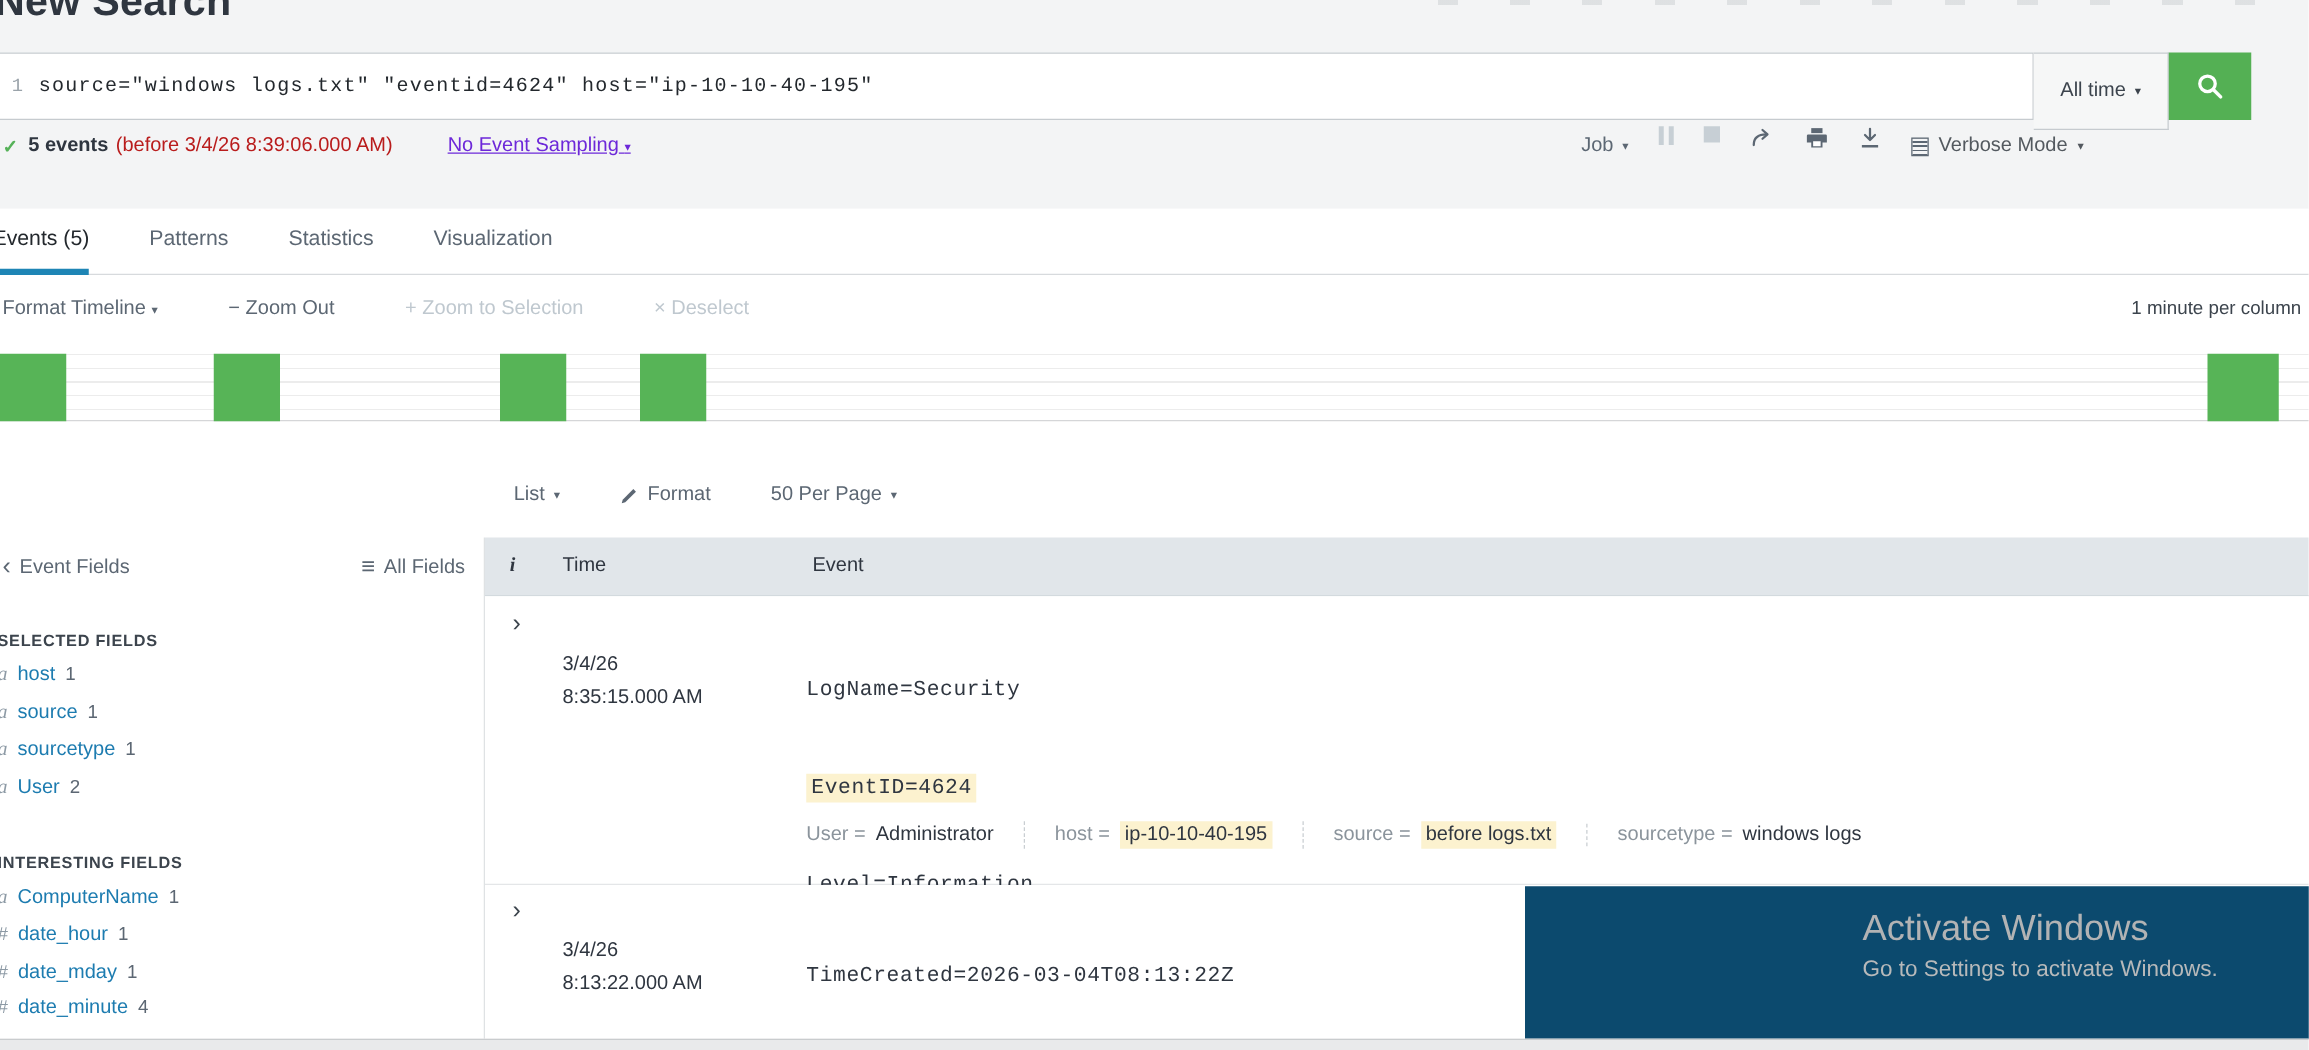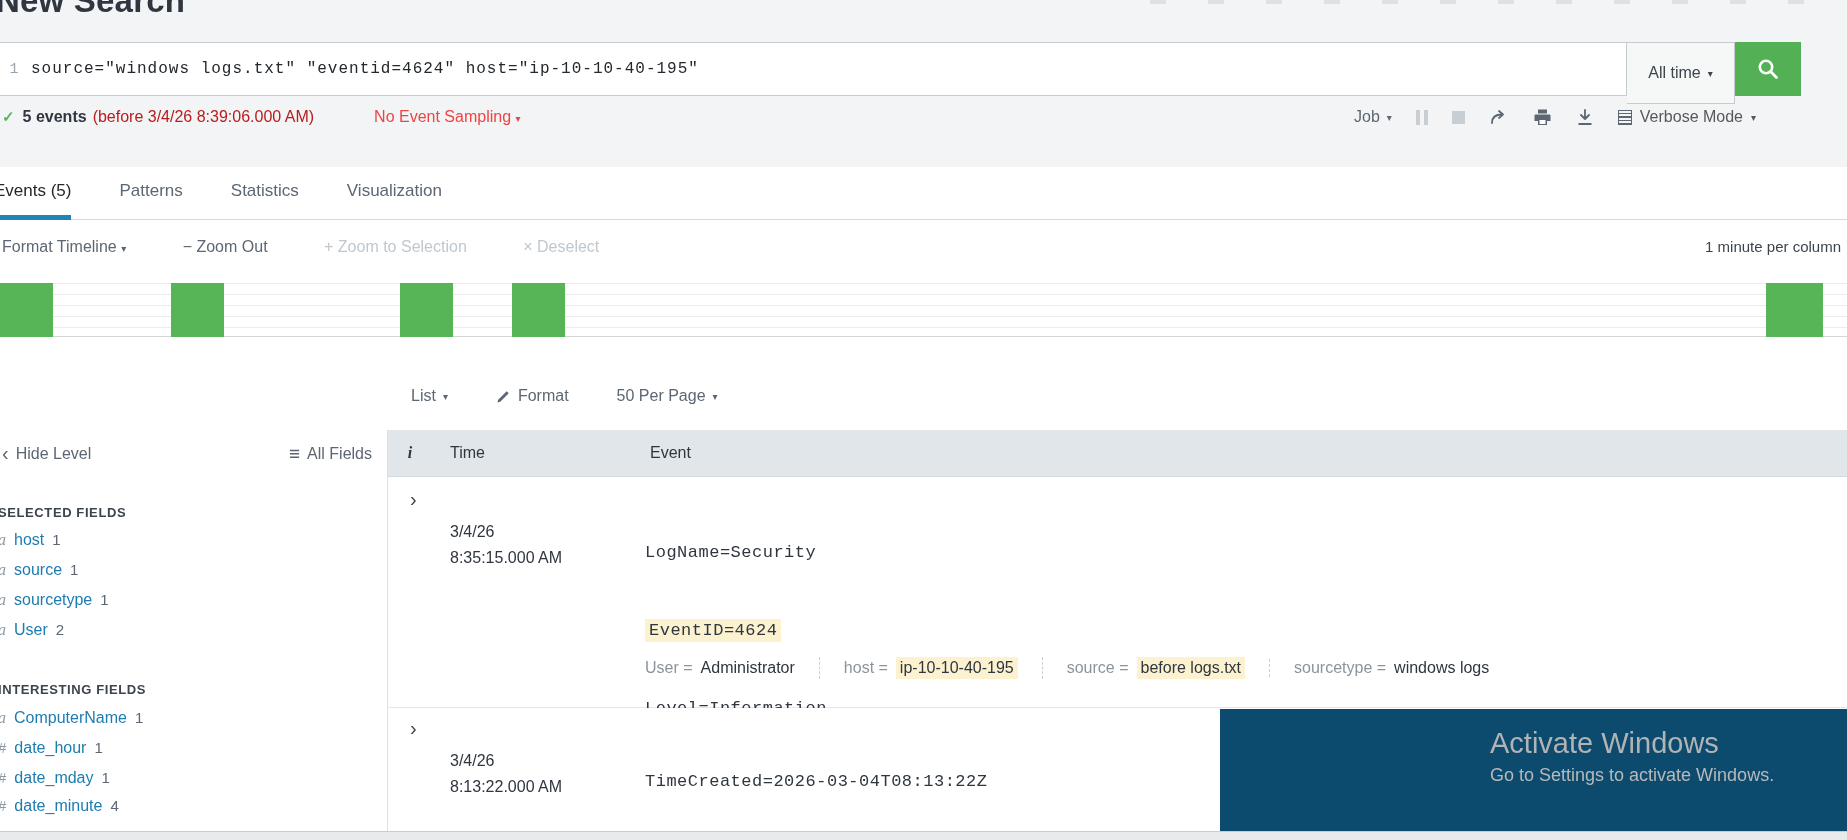--- a/index.html
+++ b/index.html
@@ -25,22 +25,22 @@
       border:1px solid #c6cbcf; border-left:none; display:flex; align-items:center; justify-content:center;
       gap:7px; font-size:16px; color:#3c444d; cursor:pointer; }
   #search-btn { left:1735px; top:42px; width:66px; height:54px; background:#54b054;
       display:flex; align-items:center; justify-content:center; cursor:pointer; }
 
   
   #events-bar { left:2px; top:101px; width:1800px; height:32px; display:flex; align-items:center; font-size:16px; }
   .check { color:#56b259; font-weight:700; margin-right:8px; font-size:15px; }
   .evcount { font-weight:700; color:#2f3640; }
   .evbefore { margin-left:6px; color:#b91c1c; }
-  .sampling { margin-left:60px; color:#ef4444; cursor:pointer; }
-  #job-cluster { position:absolute; left:1352px; top:0; height:32px; display:flex; align-items:center; gap:24px; color:#5c6773; }
+  .sampling { margin-left:44px; color:#6d28d9; cursor:pointer;text-decoration:underline; }
+  #job-cluster { position:absolute; left:1263px; top:0; height:32px; display:flex; gap:24px; color:#5c6773; }
   .caret { font-size:10px; color:inherit; }
   .icon-pause { display:inline-flex; gap:4px; }
   .icon-pause i { display:block; width:4px; height:15px; background:#c7cfd5; }
   .icon-stop { display:block; width:13px; height:13px; background:#c7cfd5; }
   .vmode { display:flex; align-items:center; gap:8px; font-size:16px; color:#53595f; cursor:pointer; }
   .doc-icon { display:inline-block; width:14px; height:15px; border:1.6px solid #5c6773;
       background:repeating-linear-gradient(to bottom,transparent 0 2px,#5c6773 2px 3.4px); }
 
   
   #tabs-row { left:0; top:167px; width:1847px; height:53px; background:#fff; border-bottom:1px solid #d7dadd; }
@@ -235,21 +235,21 @@
     <span class="ctl">
       <span>50 Per Page</span>
       <span class="caret">▾</span>
     </span>
   </div>
 
   <div id="sidebar" class="abs">
     <div id="sidebar-head">
       <span class="side-link">
         <span style="font-size:20px;">‹</span>
-        <span>Hide Level</span>
+        <span>Event Fields</span>
       </span>
       <span class="side-link">
         <span style="font-size:19px;">≡</span>
         <span>All Fields</span>
       </span>
     </div>
 
     <div class="fields-header" style="top:75px;">SELECTED FIELDS</div>
 
     <div class="field-item" style="top:101px;">

